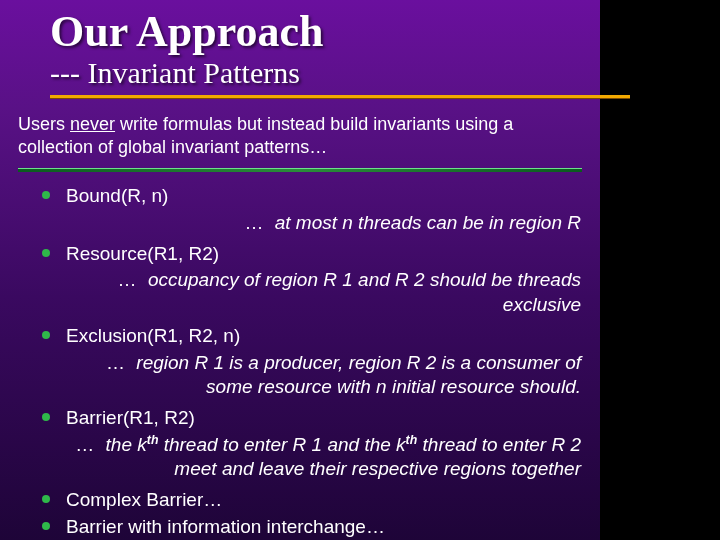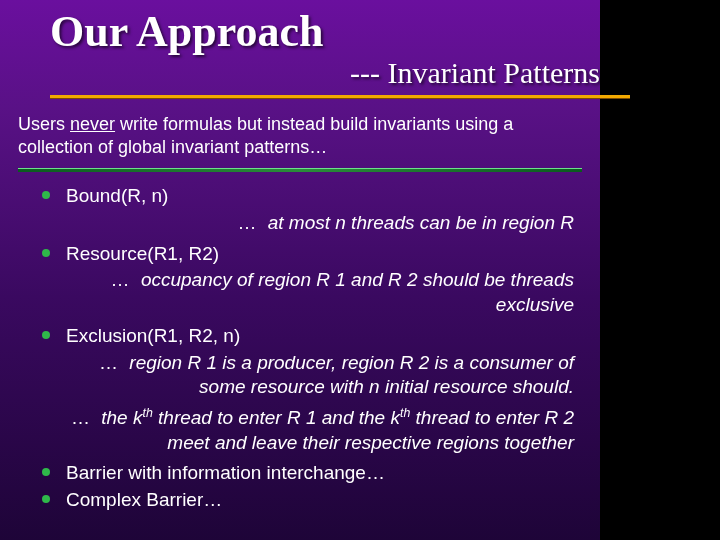--- a/index.html
+++ b/index.html
@@ -29,21 +29,20 @@
     line-height: 1.1;
     text-shadow: 2px 2px 3px rgba(0,0,0,0.6);
   }
   .subtitle {
     font-family: "Times New Roman", Times, serif;
     font-size: 30px;
     color: #fff;
     margin: 0;
     line-height: 1.1;
     text-shadow: 2px 2px 3px rgba(0,0,0,0.6);
-    text-align: right;
   }
   .title-rule {
     margin: 6px 0 0 50px;
     width: 580px;
     height: 3px;
     background: #f2a900;
     border-bottom: 1px solid #7c4a00;
   }
   .intro {
     color: #fff;
@@ -51,21 +50,21 @@
     line-height: 1.25;
     padding: 14px 44px 4px 18px;
   }
   .intro-rule {
     margin: 6px 18px 0 18px;
     height: 3px;
     background: linear-gradient(to right, #0a5a1e, #2a8c3a 50%, #0a5a1e);
     border-top: 1px solid #6de08b;
   }
   .list {
-    padding: 12px 26px 0 42px;
+    padding: 12px 19px 0 42px;
     color: #fff;
     font-size: 19px;
     line-height: 1.3;
   }
   .li {
     position: relative;
     padding-left: 24px;
     margin-bottom: 2px;
   }
   .bullet {
@@ -82,21 +81,21 @@
     padding-left: 24px;
     margin-bottom: 6px;
     text-align: right;
   }
   .sub .ellip {
     font-style: normal;
     margin-right: 6px;
   }
   .nvar { font-style: italic; }
   .rvar { color: #ffffff; font-style: italic; }
-  sup { font-size: 0.65em; line-height: 0; }
+  sup { font-size: 0.65em; line-height: 0; font-weight: bold; }
 </style>
 </head>
 <body>
 
 <div class="slide">
 
   <div class="title-block">
     <h1 class="title">Our Approach</h1>
     <div class="subtitle">--- Invariant Patterns</div>
   </div>
@@ -126,28 +125,32 @@
     </div>
 
     <div class="li">
       <span class="bullet"></span>
       <span>Exclusion(R1, R2, n)</span>
     </div>
     <div class="sub">
       <span class="ellip">…</span><span> region </span><span class="rvar">R 1</span><span> is a producer, region </span><span class="rvar">R 2</span><span> is a consumer of some resource with </span><span class="nvar">n</span><span> initial resource should.</span>
     </div>
 
+    <div class="li">
+      <span class="bullet"></span>
+      <span>Barrier(R1, R2)</span>
+    </div>
     <div class="sub">
       <span class="ellip">…</span><span> the k</span><sup>th</sup><span> thread to enter </span><span class="rvar">R 1</span><span> and the k</span><sup>th</sup><span> thread to enter </span><span class="rvar">R 2</span><span> meet and leave their respective regions together</span>
+    </div>
+
+    <div class="li">
+      <span class="bullet"></span>
+      <span>Complex Barrier…</span>
     </div>
 
     <div class="li">
       <span class="bullet"></span>
       <span>Barrier with information interchange…</span>
     </div>
 
-    <div class="li">
-      <span class="bullet"></span>
-      <span>Complex Barrier…</span>
-    </div>
-
   </div>
 </div>
 
 </body></html>

